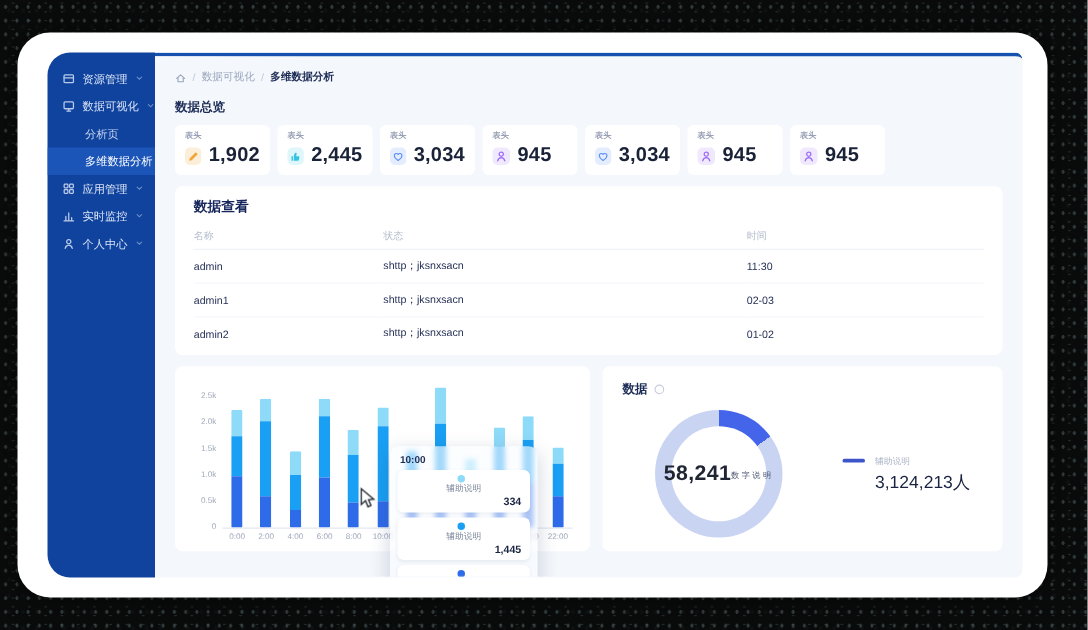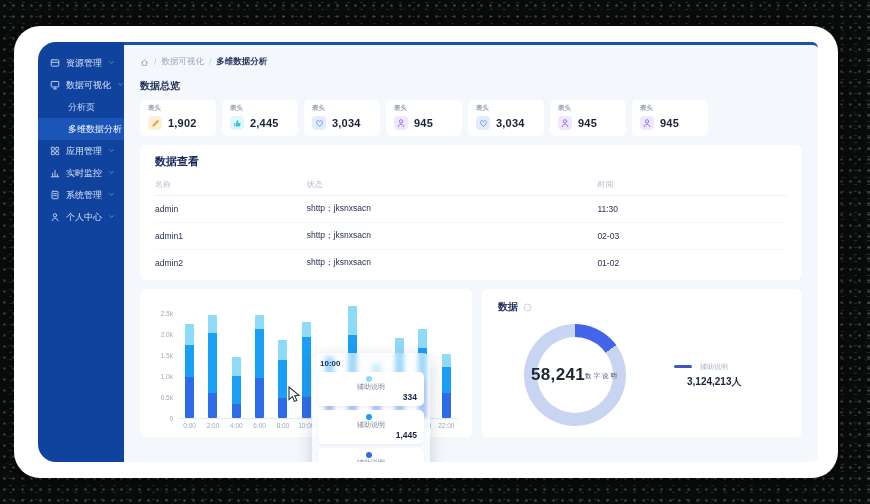--- a/index.html
+++ b/index.html
@@ -51,21 +51,21 @@
   .breadcrumb .sep { color:#C2CAD8; }
   .breadcrumb .crumb-current { color:#1D2C56; font-weight:bold; }
   .section-title { margin:11px 0 7px; font-size:10px; font-weight:bold; color:#1D2C56; }
 
   
   .cards { display:flex; gap:6px; }
   .stat-card { width:76px; background:#fff; border-radius:5px; padding:4px 8px 6px; }
   .stat-label { font-size:6.5px; font-weight:bold; color:#98A1B5; }
   .stat-row { display:flex; align-items:center; gap:6px; margin-top:3px; }
   .stat-chip { width:14px; height:14px; border-radius:4px; display:flex; align-items:center; justify-content:center; }
-  .stat-value { font-size:11px; font-weight:bold; color:#1A2238; letter-spacing:.2px; }
+  .stat-value { font-size:16px; font-weight:bold; color:#1A2238; letter-spacing:.2px; }
 
   
   .table-card { background:#fff; border-radius:6px; margin-top:9px; padding:9px 15px 4px; }
   .table-title { font-size:11px; font-weight:bold; color:#16265C; }
   table { width:100%; border-collapse:collapse; margin-top:4px; table-layout:fixed; }
   th { font-size:8px; color:#B3BCCD; text-align:left; font-weight:normal; padding:6px 0 5px; border-bottom:1px solid #EFF2F7; }
   td { font-size:8.5px; color:#273258; padding:7px 0; border-bottom:1px solid #F6F8FB; }
   tr:last-child td { border-bottom:none; }
 
   
@@ -100,21 +100,21 @@
   .donut-body { display:flex; align-items:center; gap:48px; margin-top:10px; padding-left:26px; }
   .donut { width:102px; height:102px; border-radius:50%; position:relative; }
   .donut::after { content:""; position:absolute; inset:13px; background:#fff; border-radius:50%; }
   .donut-center { position:absolute; inset:0; z-index:1; display:flex; flex-direction:row; align-items:center; justify-content:center; }
   .donut-value { font-size:17px; font-weight:bold; color:#1F2533; letter-spacing:.3px; }
   .donut-sub { font-size:6.5px; color:#49536E; letter-spacing:2px; margin-top:2px; }
   .donut-legend { display:flex; flex-direction:column; gap:13px; }
   .dl-top { display:flex; align-items:center; gap:8px; }
   .dl-line { width:18px; height:3px; border-radius:2px; }
   .dl-label { font-size:7px; color:#AAB3C5; }
-  .dl-value { font-size:10px; font-weight:bold; color:#1A2442; margin:3px 0 0 13px; }
+  .dl-value { font-size:14px; font-weight:normal; color:#1A2442; margin:3px 0 0 26px; }
 
   .cursor { position:absolute; left:147px; top:97px; z-index:5; pointer-events:none; }
 </style>
 </head>
 <body>
 
 <div class="window">
   <div class="app">
 
     <nav class="sidebar" id="sidebar">
@@ -159,32 +159,20 @@
             </svg></span>
         </div>
         <div class="nav-item">
           <span style="display:flex">
             <svg width="10" height="10" viewBox="0 0 12 12" fill="none" stroke="currentColor" stroke-width="1.2" stroke-linecap="round" stroke-linejoin="round">
               <path d="M1.5 10.5h9"></path>
               <path d="M3.2 10V6.2M6 10V2.8M8.8 10V7.4"></path>
             </svg>
           </span>
           <span>实时监控</span>
-          <span class="chev"><svg width="7" height="7" viewBox="0 0 12 12" fill="none" stroke="currentColor" stroke-width="1.6" stroke-linecap="round">
-              <path d="M3 4.6l3 3 3-3"></path>
-            </svg></span>
-        </div>
-        <div class="nav-item">
-          <span style="display:flex">
-            <svg width="10" height="10" viewBox="0 0 12 12" fill="none" stroke="currentColor" stroke-width="1.2" stroke-linecap="round" stroke-linejoin="round">
-              <rect x="2.4" y="1.5" width="7.2" height="9" rx="1"></rect>
-              <path d="M4.4 4.4h3.2M4.4 6.8h3.2"></path>
-            </svg>
-          </span>
-          <span>系统管理</span>
           <span class="chev"><svg width="7" height="7" viewBox="0 0 12 12" fill="none" stroke="currentColor" stroke-width="1.6" stroke-linecap="round">
               <path d="M3 4.6l3 3 3-3"></path>
             </svg></span>
         </div>
         <div class="nav-item">
           <span style="display:flex">
             <svg width="10" height="10" viewBox="0 0 12 12" fill="none" stroke="currentColor" stroke-width="1.2" stroke-linecap="round" stroke-linejoin="round">
               <circle cx="6" cy="4" r="2"></circle>
               <path d="M2.6 10.4c.5-2 1.9-3 3.4-3s2.9 1 3.4 3"></path>
             </svg>

